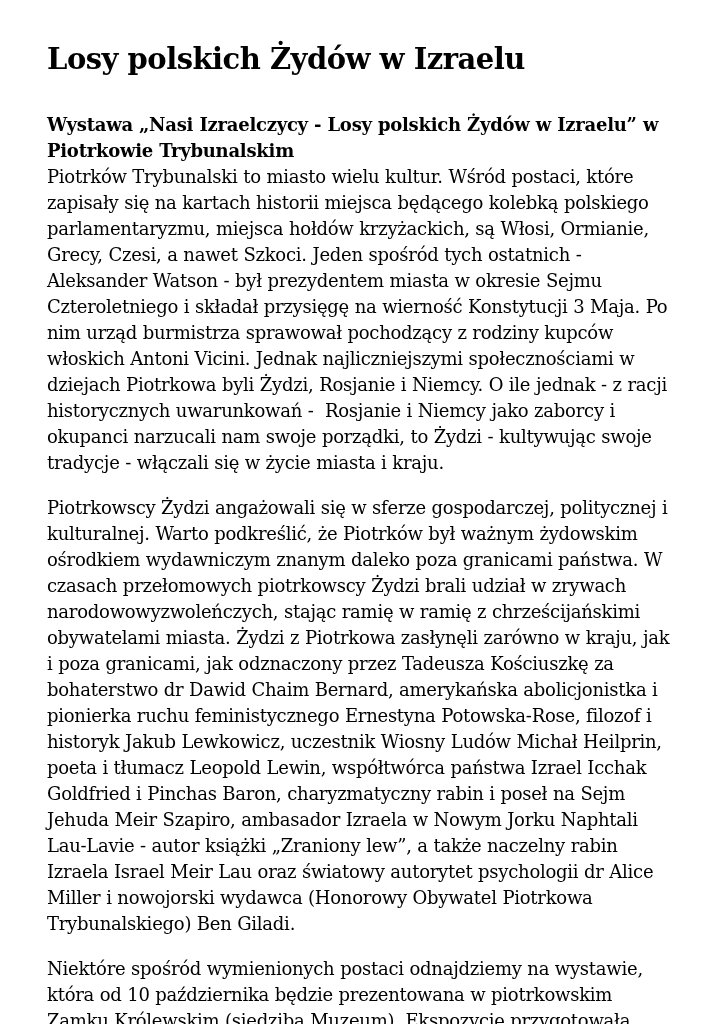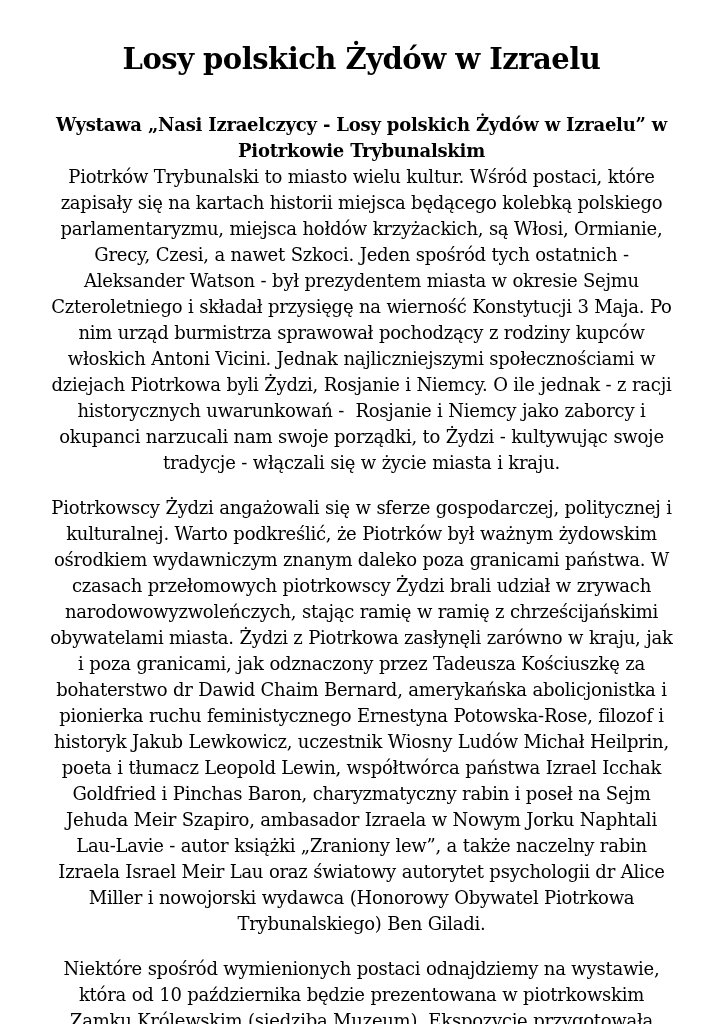--- a/index.html
+++ b/index.html
@@ -12,21 +12,20 @@
     position: relative;
     width: 725px;
     height: 1024px;
     margin: 0 auto;
     background: #ffffff;
     color: #000000;
     box-sizing: border-box;
     padding: 42px 49px 0 47px;
     overflow: hidden;
     font-family: "DejaVu Serif", "Liberation Serif", serif;
-    text-align: center;
   }
   h1.doc-title {
     margin: 0 0 36px 0;
     font-size: 29px;
     line-height: 1.18;
     font-weight: bold;
     letter-spacing: -0.5px;
     color: #000000;
   }
   .article {

